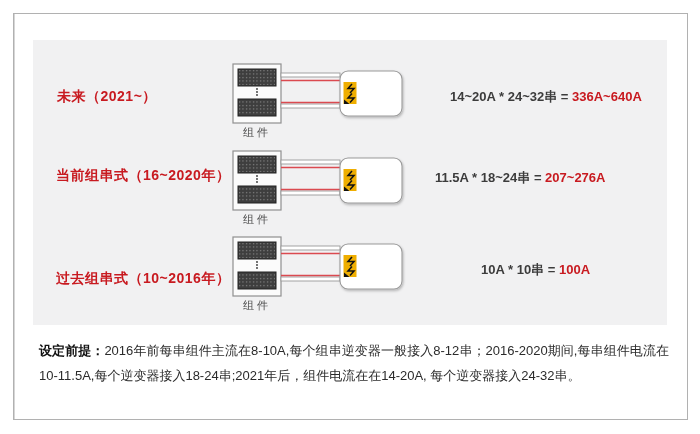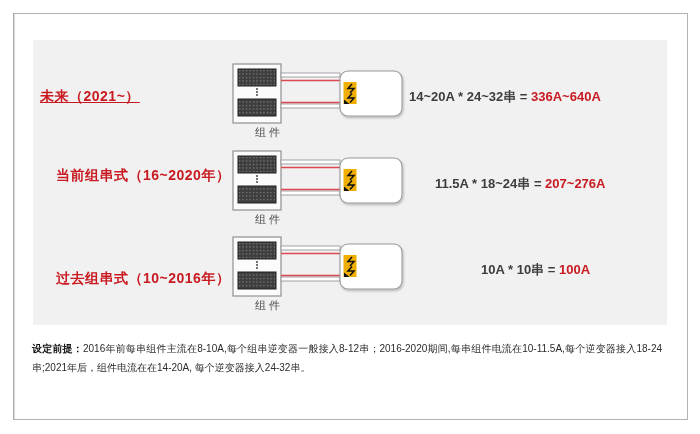--- a/index.html
+++ b/index.html
@@ -10,25 +10,25 @@
     --wire-red:#db4a50;
     --panel-bg:#f1f1f2;
     --ink:#3c3c3c;
   }
   .frame{position:absolute;left:13px;top:13px;width:673px;height:405px;
          border:1px solid #b1b1b1;background:#fff;box-shadow:inset 1px 0 0 #d6d6d6;}
   .canvas{position:absolute;left:33px;top:40px;width:634px;height:285px;background:var(--panel-bg);}
   .row-label{position:absolute;font-size:14px;font-weight:bold;color:var(--accent);
              white-space:nowrap;letter-spacing:.5px;}
   .diagram{position:absolute;width:180px;height:84px;}
-  .module-label{position:absolute;width:52px;text-align:right;font-size:11px;color:#4c4c4c;
+  .module-label{position:absolute;width:52px;text-align:center;font-size:11px;color:#4c4c4c;
                 letter-spacing:3px;white-space:nowrap;}
   .formula{position:absolute;font-size:13px;font-weight:bold;color:var(--ink);white-space:nowrap;}
   .formula .result{color:var(--accent);}
-  .note{position:absolute;left:32px;top:339px;width:630px;font-size:10px;line-height:1.9;
+  .note{position:absolute;left:39px;top:339px;width:630px;font-size:13px;line-height:1.9;
         color:#2b2b2b;text-align:justify;}
   .note .note-title{font-weight:bold;color:#111;}
   .defs-holder{position:absolute;width:0;height:0;overflow:hidden;}
 </style>
 </head>
 <body>
 
 <svg class="defs-holder" aria-hidden="true">
   <defs>
     <pattern id="dots" width="3.5" height="3.5" patternUnits="userSpaceOnUse">
@@ -70,35 +70,35 @@
         <path d="M121,31.5 l-4,4.5 h6 l-4,4.5" fill="none" stroke="#111" stroke-width="1.5"></path>
         <polygon points="113,42 118.5,42 113,37.5" fill="#111"></polygon>
       </g>
     </symbol>
   </defs>
 </svg>
 
 <div class="frame"></div>
 <div class="canvas"></div>
 
-<div class="row-label" style="left:40px;top:88px;text-decoration:underline;">未来（2021~）</div>
+<div class="row-label" style="left:57px;top:88px;">未来（2021~）</div>
 <svg class="diagram" style="left:231px;top:62px;" viewBox="0 0 180 84">
   <use href="#module-inverter"></use>
 </svg>
 <div class="module-label" style="left:231px;top:125px;">组件</div>
-<div class="formula" style="left:409px;top:88px;">
+<div class="formula" style="left:450px;top:88px;">
   <span>14~20A * 24~32串 = </span><span class="result">336A~640A</span>
 </div>
 
 <div class="row-label" style="left:56px;top:167px;">当前组串式（16~2020年）</div>
 <svg class="diagram" style="left:231px;top:149px;" viewBox="0 0 180 84">
   <use href="#module-inverter"></use>
 </svg>
 <div class="module-label" style="left:231px;top:212px;">组件</div>
-<div class="formula" style="left:435px;top:175px;">
+<div class="formula" style="left:435px;top:169px;">
   <span>11.5A * 18~24串 = </span><span class="result">207~276A</span>
 </div>
 
 <div class="row-label" style="left:56px;top:270px;">过去组串式（10~2016年）</div>
 <svg class="diagram" style="left:231px;top:235px;" viewBox="0 0 180 84">
   <use href="#module-inverter"></use>
 </svg>
 <div class="module-label" style="left:231px;top:298px;">组件</div>
 <div class="formula" style="left:435px;top:261px;margin-left:46px;">
   <span>10A * 10串 = </span><span class="result">100A</span>

